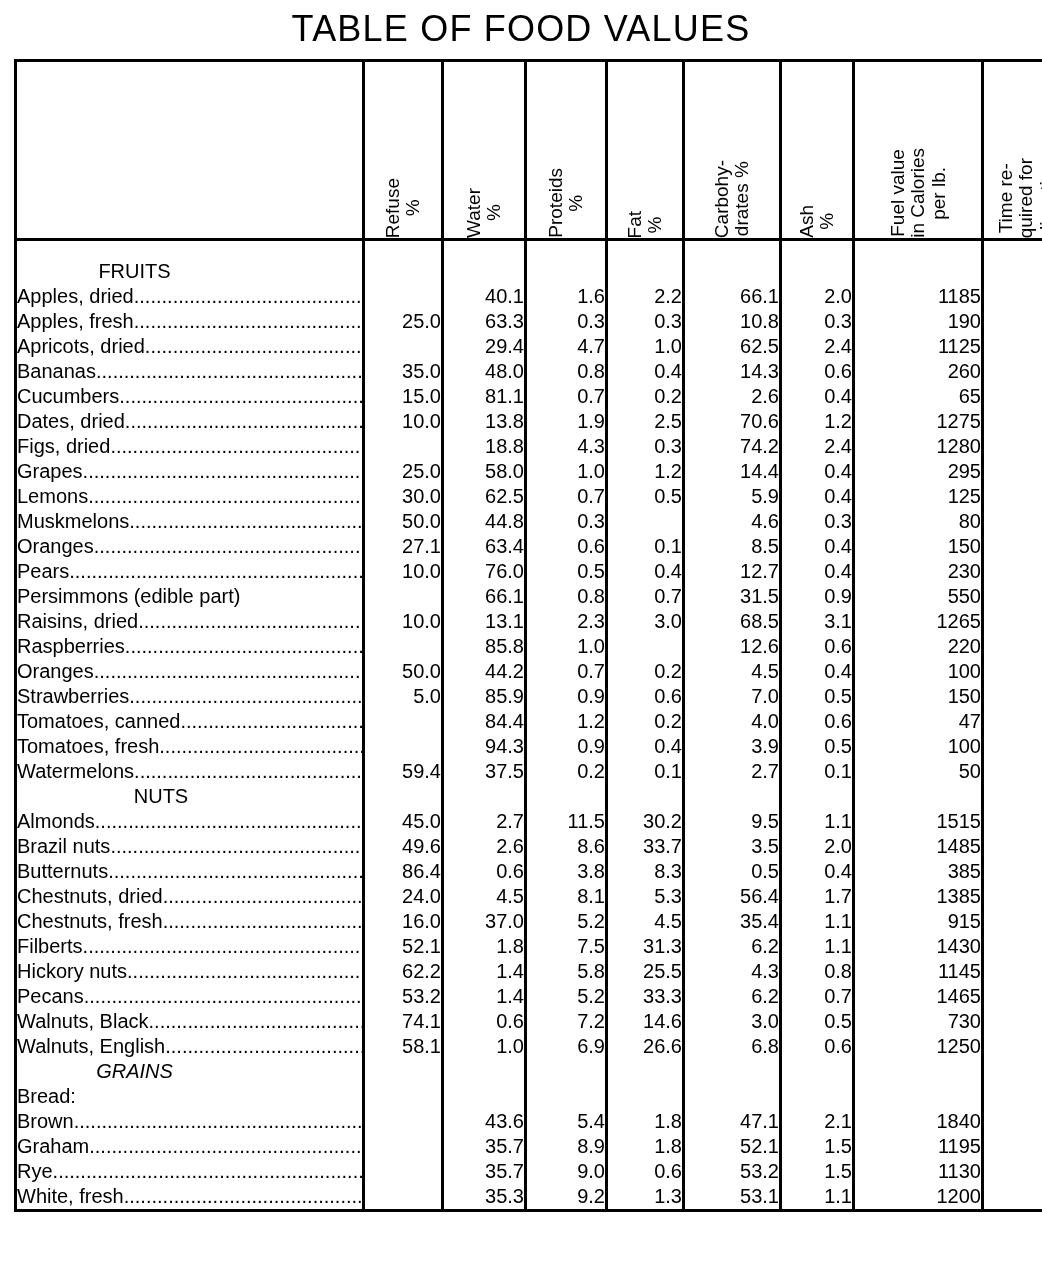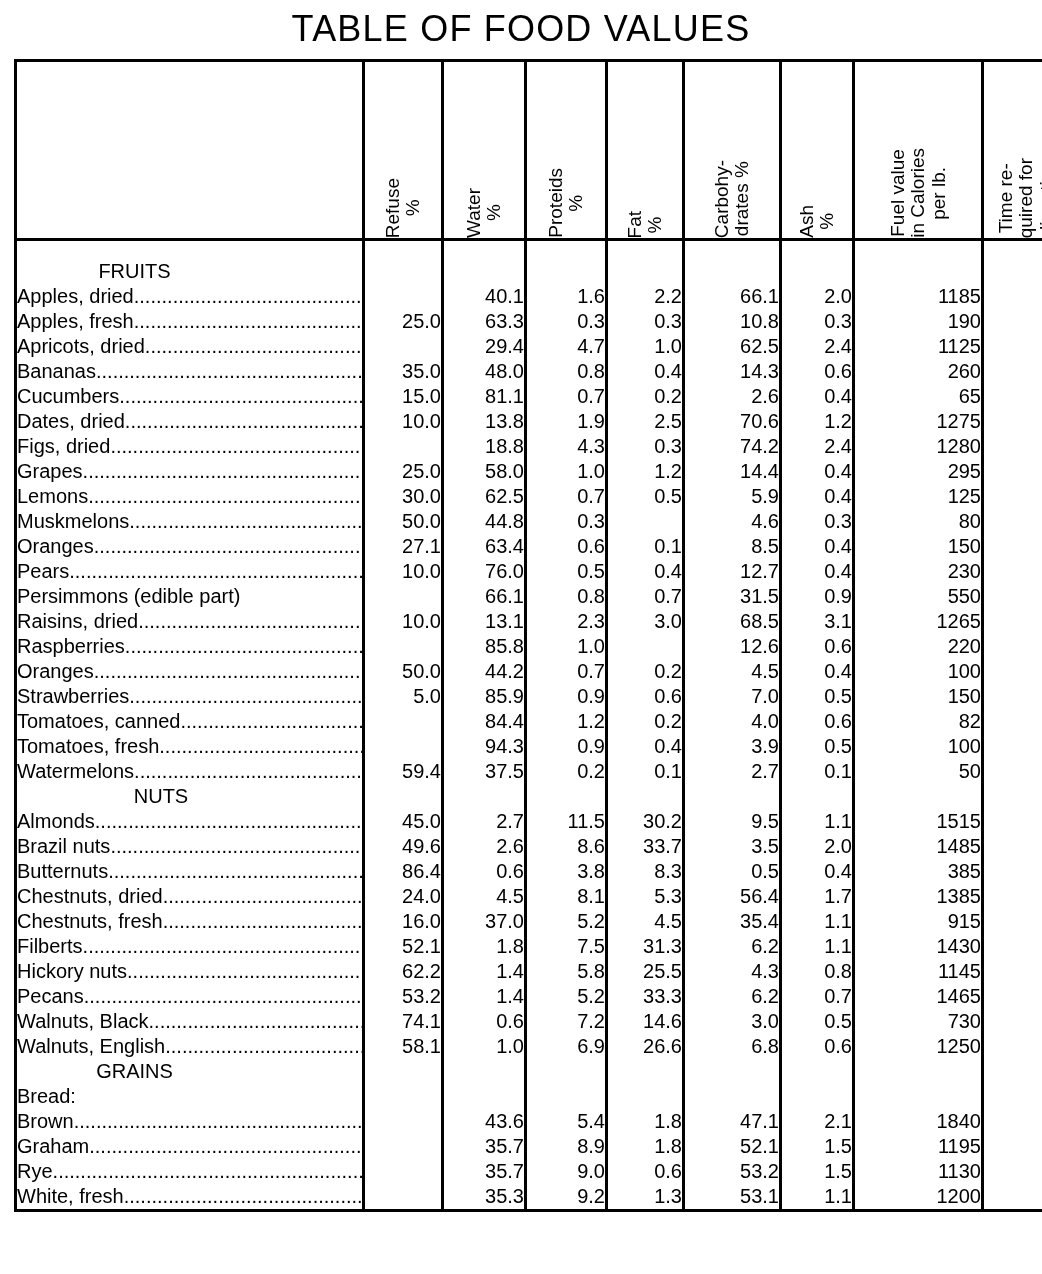--- a/index.html
+++ b/index.html
@@ -372,21 +372,21 @@
           <td class="num">2:45</td>
         </tr>
         <tr>
           <td class="name"><span>Tomatoes,  canned</span><span class="dots">............................................................</span></td>
           <td class="num"></td>
           <td class="num">84.4</td>
           <td class="num">1.2</td>
           <td class="num">0.2</td>
           <td class="num">4.0</td>
           <td class="num">0.6</td>
-          <td class="num">82</td>
+          <td class="num">47</td>
           <td class="num">2:00</td>
         </tr>
         <tr>
           <td class="name"><span>Tomatoes,  fresh</span><span class="dots">............................................................</span></td>
           <td class="num"></td>
           <td class="num">94.3</td>
           <td class="num">0.9</td>
           <td class="num">0.4</td>
           <td class="num">3.9</td>
           <td class="num">0.5</td>
@@ -519,21 +519,21 @@
           <td class="num">58.1</td>
           <td class="num">1.0</td>
           <td class="num">6.9</td>
           <td class="num">26.6</td>
           <td class="num">6.8</td>
           <td class="num">0.6</td>
           <td class="num">1250</td>
           <td class="num">4:00</td>
         </tr>
         <tr class="section">
-          <td class="name" style="text-align: center; padding-right: 110px;">GRAINS</td>
+          <td class="name" style="text-align: center; padding-right: 110px; font-style: italic;">GRAINS</td>
           <td class="num"></td>
           <td class="num"></td>
           <td class="num"></td>
           <td class="num"></td>
           <td class="num"></td>
           <td class="num"></td>
           <td class="num"></td>
           <td class="num"></td>
         </tr>
         <tr>

